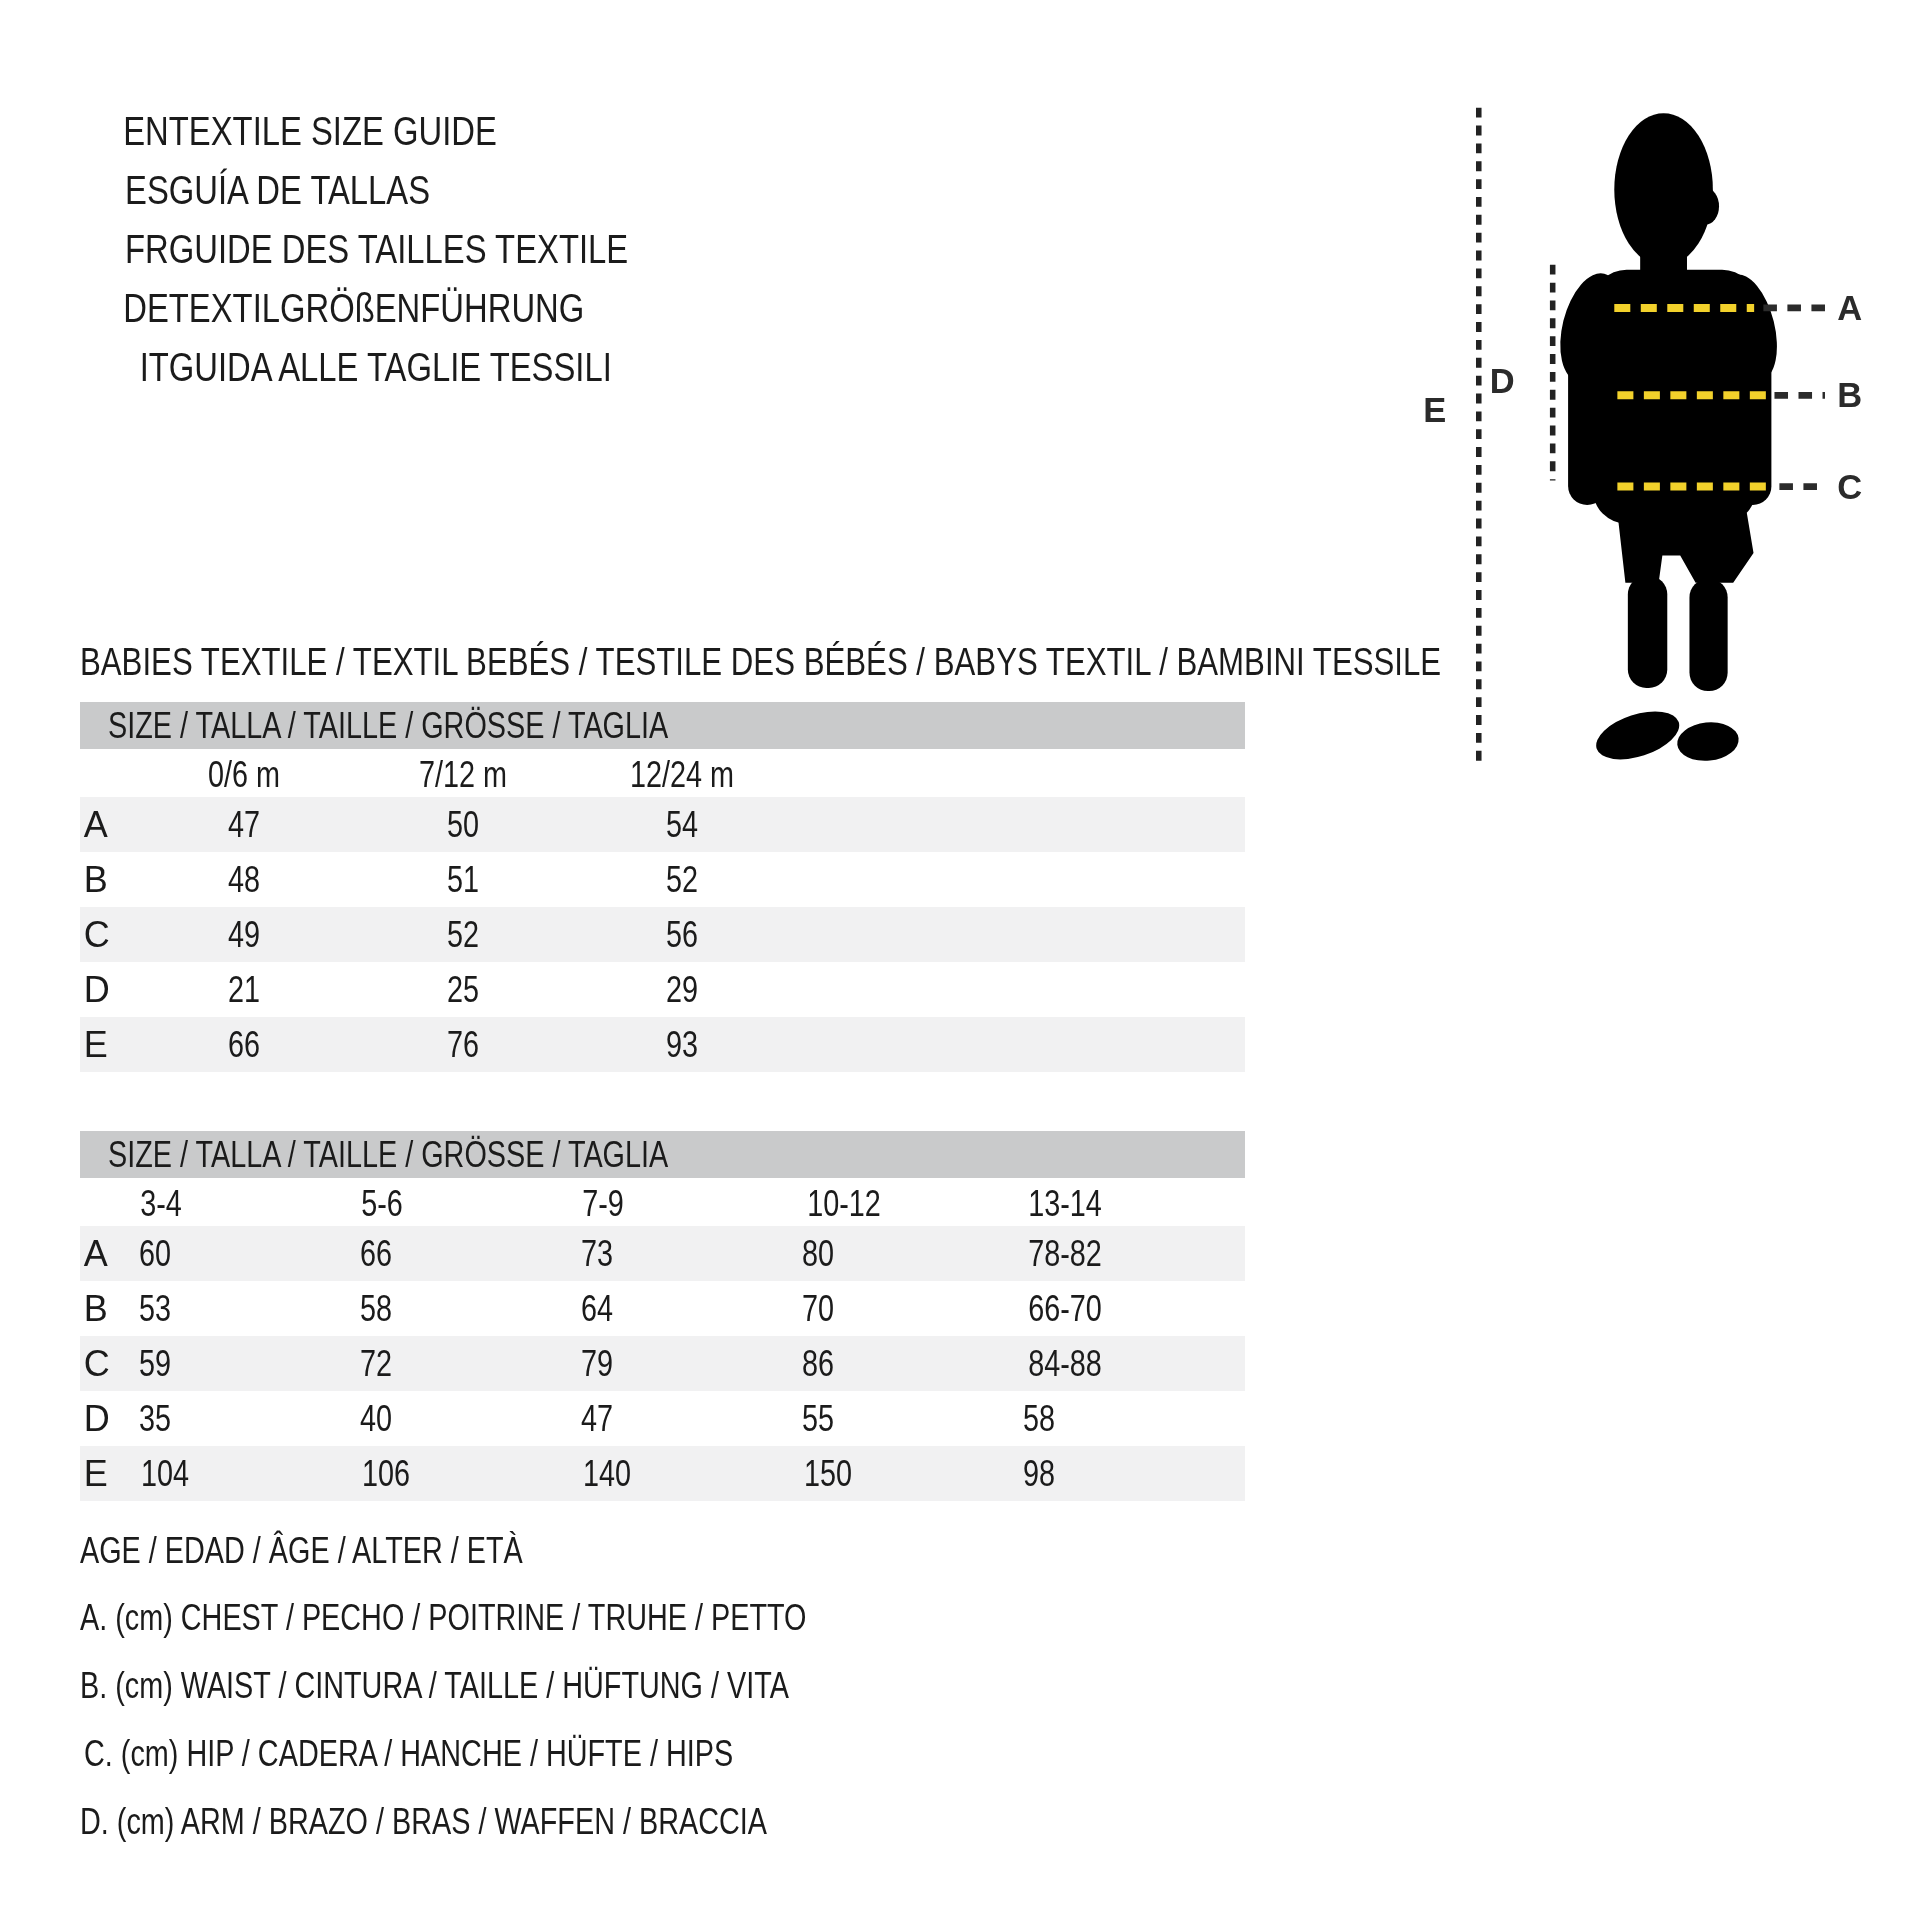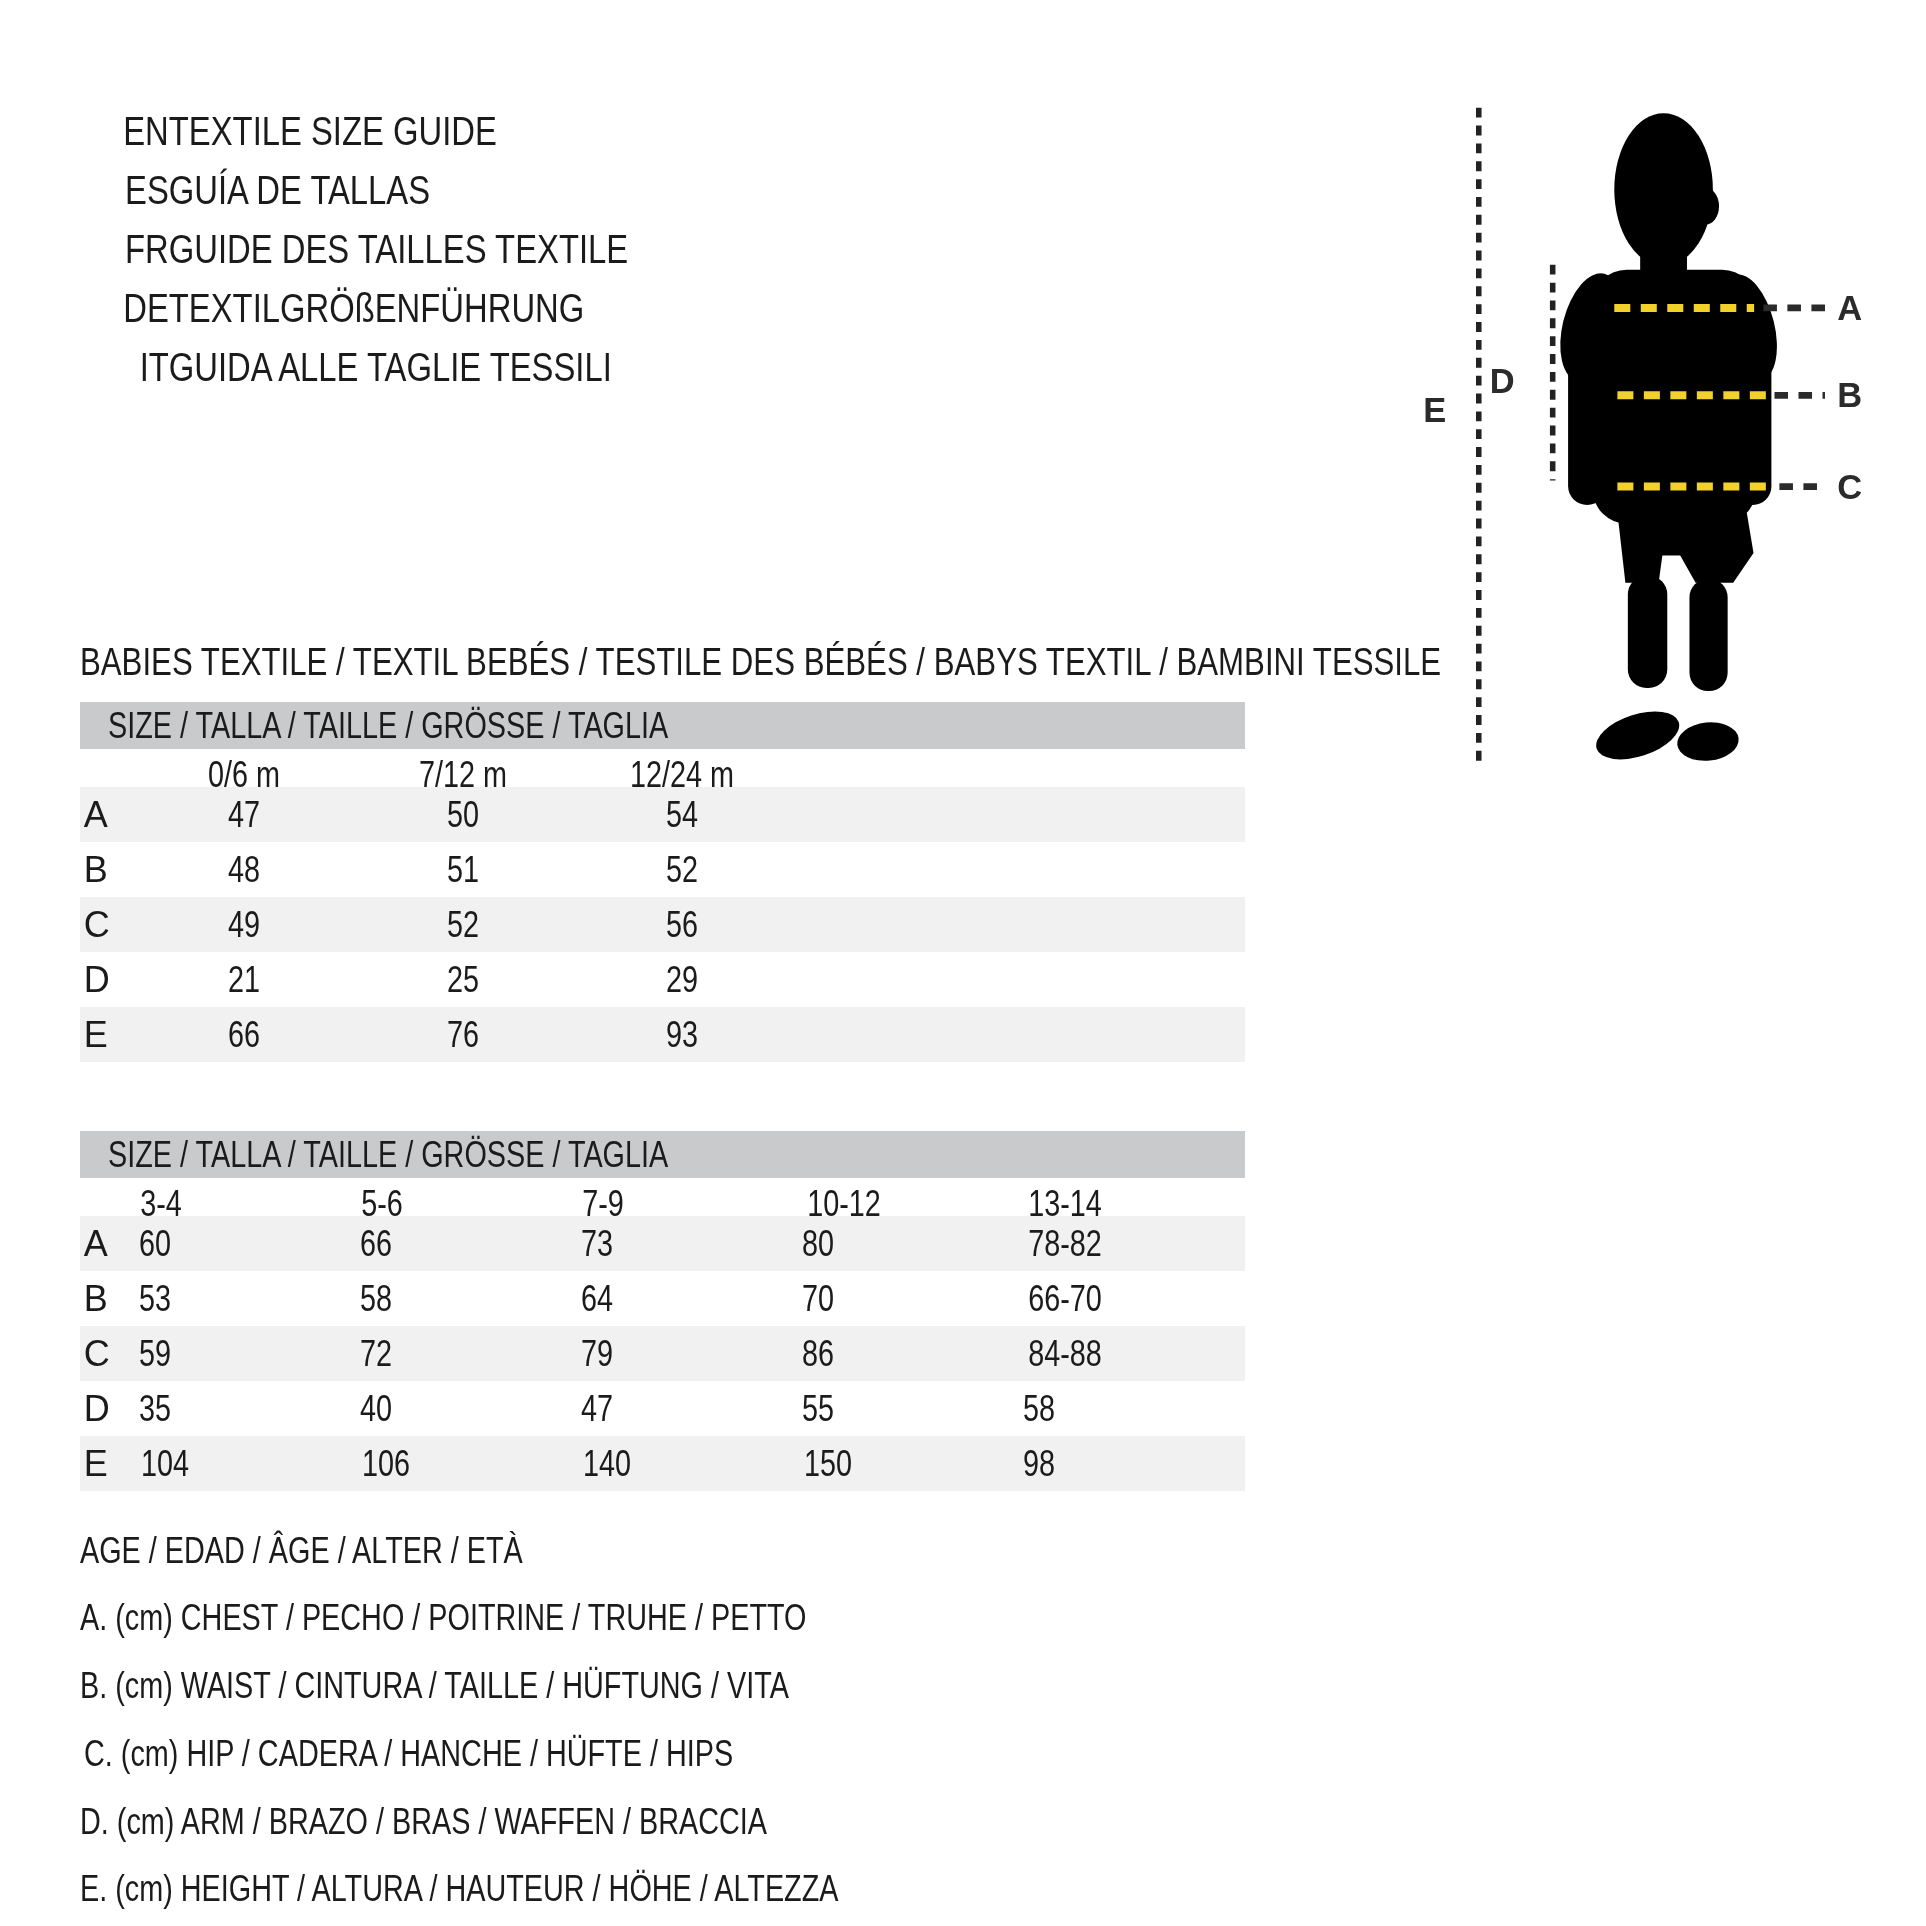--- a/index.html
+++ b/index.html
@@ -62,21 +62,21 @@
     box-sizing: border-box;
     width: 1165px;
   }
   .trow {
     display: flex;
     width: 1165px;
     height: 55px;
     line-height: 55px;
     font-size: 36px;
   }
-  .trow.header { height: 38px; line-height: 52px; }
+  .trow.header { height: 48px; line-height: 52px; }
   .striped { background: #f1f1f2; }
   .rlabel {
     width: 55px;
     padding-left: 3.7px;
     box-sizing: border-box;
     text-align: left;
   }
   .cell-b { width: 219px; text-align: center; }
   .cell-c { width: 221px; text-align: left; }
 
@@ -277,18 +277,15 @@
   </div>
   <div class="abs legend-line" style="left:80px; top:1666px;">
     <span class="cond">B. (cm) WAIST / CINTURA / TAILLE / HÜFTUNG / VITA</span>
   </div>
   <div class="abs legend-line" style="left:84px; top:1734px;">
     <span class="cond">C. (cm) HIP / CADERA / HANCHE / HÜFTE / HIPS</span>
   </div>
   <div class="abs legend-line" style="left:80px; top:1802px;">
     <span class="cond">D. (cm) ARM / BRAZO / BRAS / WAFFEN / BRACCIA</span>
   </div>
-  <div class="abs legend-line" style="left:80px; top:1869px;">
-    <span class="cond">E. (cm) HEIGHT / ALTURA / HAUTEUR / HÖHE / ALTEZZA</span>
-  </div>
 
 </div>
 
 
 </body></html>

